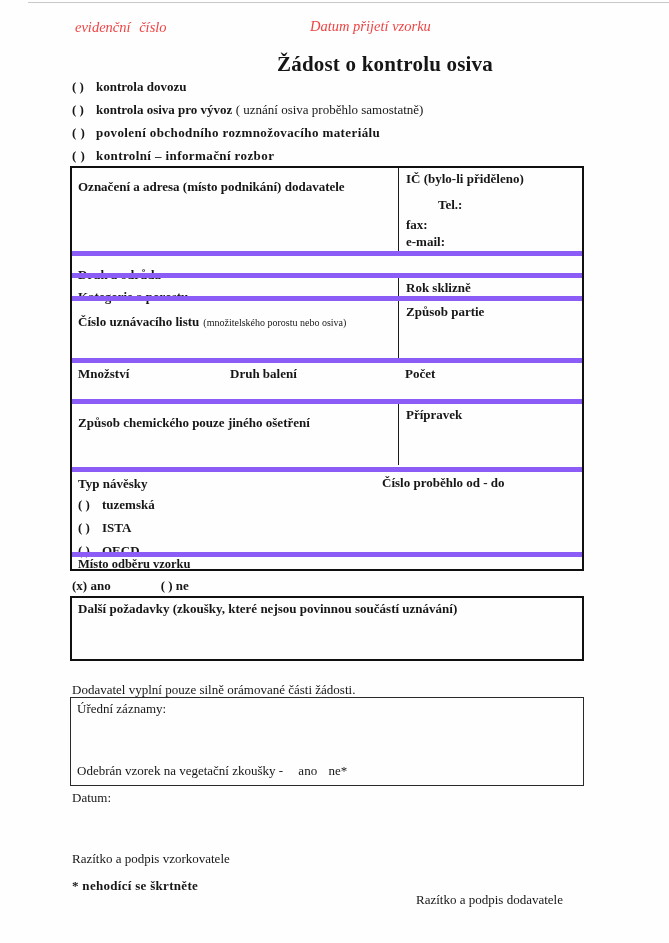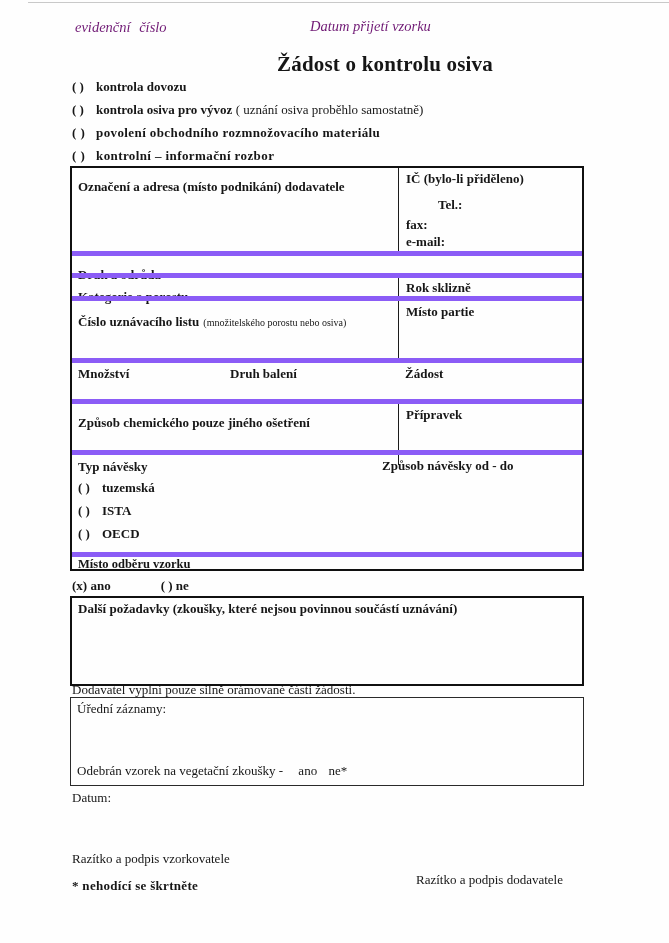--- a/index.html
+++ b/index.html
@@ -5,21 +5,21 @@
   * { margin:0; padding:0; box-sizing:border-box; }
   html,body { background:#ffffff; }
   body { font-family:"Liberation Serif","DejaVu Serif",serif; color:#161616; }
   .page {
     position:relative; width:669px; height:943px; background:#fefefe;
     overflow:hidden;
   }
   .scan-edge-top { position:absolute; left:28px; top:2px; right:0; height:1px; background:#c9c9c9; }
   .abs { position:absolute; }
 
-  .hdr-italic { font-style:italic; font-size:14.5px; color:#701a75; }
+  .hdr-italic { font-style:italic; font-size:14.5px; color:#ef4444; }
   .ws { word-spacing:5px; }
   .title { font-size:21px; font-weight:700; letter-spacing:0.2px; }
 
   .optlist { position:absolute; left:72px; top:79px; }
   .optrow { height:23px; font-size:13px; white-space:nowrap; }
   .optrow .box { font-weight:700; display:inline-block; width:24px; }
   .optrow .lbl { font-weight:700; }
   .optrow .sfx { font-weight:400; }
   .lsp { letter-spacing:0.4px; }
 
@@ -90,40 +90,40 @@
         <span class="blabel" style="position:absolute; left:7px; top:2px;">Rok sklizně</span>
       </div>
     </div>
 
     <div class="row bt" style="top:128px; height:62px;">
       <div class="pad" style="position:absolute; left:0; width:324px;">
         <span class="blabel">Číslo uznávacího listu</span>
         <span class="smallnote">(množitelského porostu nebo osiva)</span>
       </div>
       <div class="cell-r">
-        <span class="blabel" style="position:absolute; left:7px; top:3px;">Místo partie</span>
+        <span class="blabel" style="position:absolute; left:7px; top:3px;">Způsob partie</span>
       </div>
     </div>
 
     <div class="row bt" style="top:190px; height:41px;">
       <span class="blabel" style="position:absolute; left:6px; top:3px;">Množství</span>
       <span class="blabel" style="position:absolute; left:158px; top:3px;">Druh balení</span>
-      <span class="blabel" style="position:absolute; left:333px; top:3px;">Žádost</span>
+      <span class="blabel" style="position:absolute; left:333px; top:3px;">Počet</span>
     </div>
 
     <div class="row bt" style="top:231px; height:66px;">
       <span class="pad blabel" style="display:block; width:324px;">Způsob chemického pouze jiného ošetření</span>
       <div class="cell-r">
         <span class="blabel" style="position:absolute; left:7px; top:3px;">Přípravek</span>
       </div>
     </div>
 
-    <div class="row bt" style="top:282px; height:87px;">
+    <div class="row bt" style="top:299px; height:87px;">
       <span class="blabel" style="position:absolute; left:6px; top:4px;">Typ návěsky</span>
-      <span class="blabel" style="position:absolute; left:310px; top:3px;">Způsob návěsky od - do</span>
+      <span class="blabel" style="position:absolute; left:310px; top:3px;">Číslo proběhlo od - do</span>
       <div style="position:absolute; left:6px; top:25px;">
         <div class="optrow" style="height:23px;">
           <span class="box">( )</span><span class="lbl">tuzemská</span>
         </div>
         <div class="optrow" style="height:23px;">
           <span class="box">( )</span><span class="lbl">ISTA</span>
         </div>
         <div class="optrow" style="height:23px;">
           <span class="box">( )</span><span class="lbl">OECD</span>
         </div>
@@ -133,35 +133,35 @@
     <div class="row bt" style="top:384px; height:17px;">
       <span class="blabel" style="position:absolute; left:6px; top:0; font-size:12.5px; line-height:15px;">Místo odběru vzorku</span>
     </div>
   </div>
 
   <div class="abs" style="left:72px; top:576px;">
     <span class="bold13">(x) ano</span>
     <span class="bold13" style="margin-left:46px;">( ) ne</span>
   </div>
 
-  <div class="boxed thick" style="top:596px; width:514px; height:90px;">
+  <div class="boxed thick" style="top:596px; width:514px; height:65px;">
     <div class="blabel" style="padding:3px 0 0 6px;">Další požadavky (zkoušky, které nejsou povinnou součástí uznávání)</div>
   </div>
 
   <div class="abs plain" style="left:72px; top:682px;">Dodavatel vyplní pouze silně orámované části žádosti.</div>
 
   <div class="boxed thin" style="top:697px; width:514px; height:89px;">
     <div class="plain" style="position:absolute; left:6px; top:3px;">Úřední záznamy:</div>
     <div style="position:absolute; left:6px; bottom:6px; font-size:13px;">
       <span class="plain">Odebrán vzorek na vegetační zkoušky -</span>
       <span class="plain" style="margin-left:12px;">ano</span>
       <span class="plain" style="margin-left:8px;">ne*</span>
     </div>
   </div>
 
   <div class="abs plain" style="left:72px; top:790px;">Datum:</div>
 
   <div class="abs plain" style="left:72px; top:851px;">Razítko a podpis vzorkovatele</div>
-  <div class="abs plain" style="left:416px; top:872px;">Razítko a podpis dodavatele</div>
+  <div class="abs plain" style="left:416px; top:892px;">Razítko a podpis dodavatele</div>
 
   <div class="abs bold13" style="left:72px; top:878px; letter-spacing:0.3px;">* nehodící se škrtněte</div>
 
 </div>
 
 </body></html>

